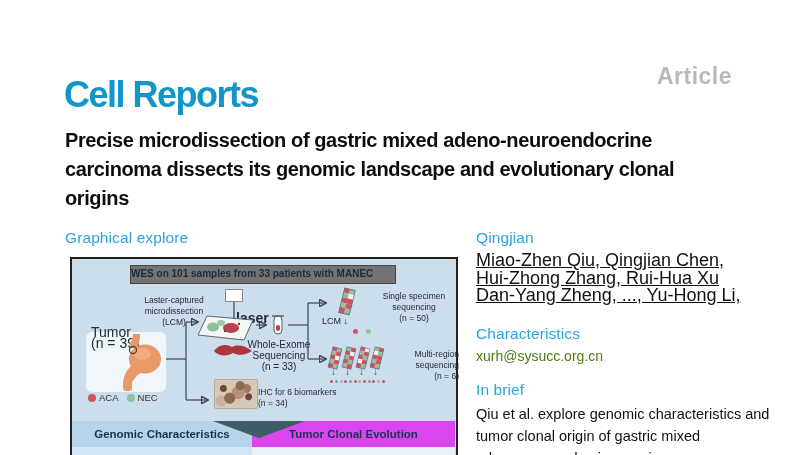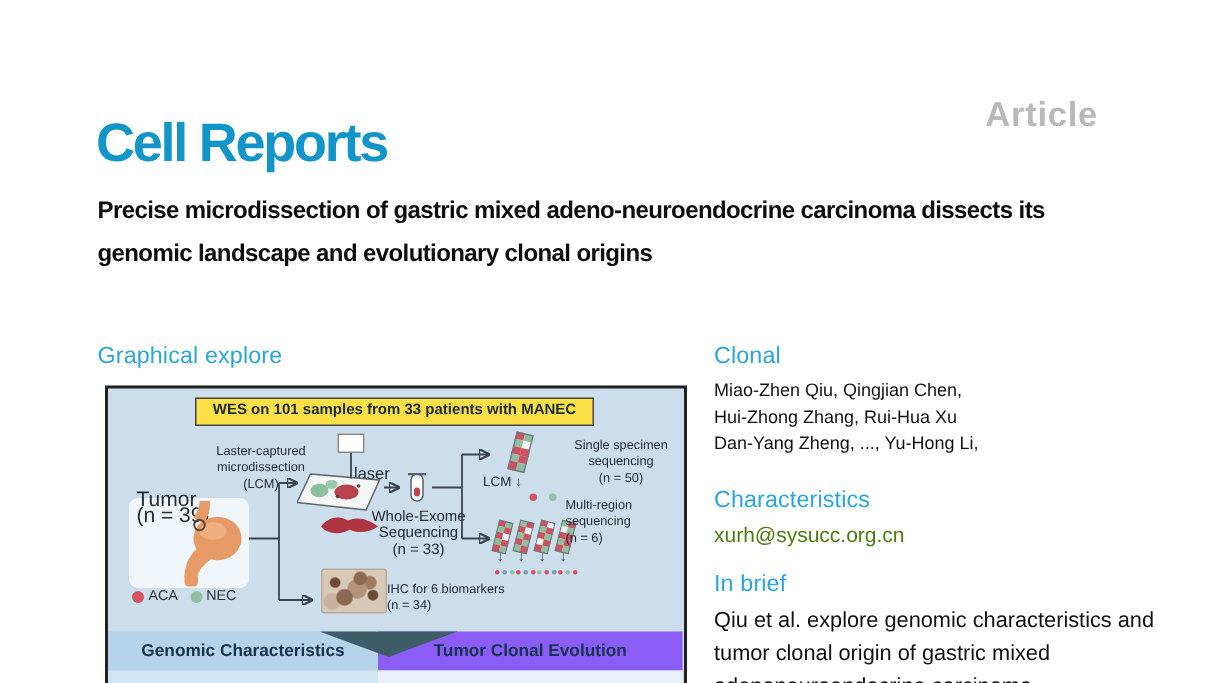--- a/index.html
+++ b/index.html
@@ -7,60 +7,60 @@
               font-family:"Liberation Sans", sans-serif; }
   .abs { position:absolute; }
 
   
   #logo { left:64px; top:74px; font-size:36px; font-weight:bold;
           letter-spacing:-1.5px; color:#1295c9; }
   #article-type { left:460px; top:63px; width:272px; text-align:right;
           font-size:23px; font-weight:bold; color:#b9b9bd; letter-spacing:0.5px; }
 
   
-  #paper-title { left:65px; top:126px; width:650px; font-size:16px; font-weight:bold;
+  #paper-title { left:65px; top:126px; width:650px; font-size:20px; font-weight:bold;
           line-height:29px; color:#0d0d0d; letter-spacing:-0.4px; }
 
   
   .sec-head { font-size:15.5px; font-weight:500; color:#2aa5de; letter-spacing:0.1px; }
   #ga-head   { left:65px;  top:229px; }
   #authors-head { left:476px; top:229px; }
   #corr-head    { left:476px; top:325px; }
   #brief-head   { left:476px; top:381px; }
 
   
-  #author-lines { left:476px; top:252px; font-size:12px; line-height:17.5px; color:#111; }
+  #author-lines { left:476px; top:252px; font-size:18px; line-height:17.5px; color:#111;text-decoration:underline; }
   #email { left:476px; top:348px; font-size:14px; color:#4d7c0f; text-decoration:none; display:block; }
   #brief-text { left:476px; top:404px; width:312px; font-size:14.5px;
                 line-height:21.8px; color:#111; }
 
   
   #figure { left:70px; top:257px; width:388px; height:252px;
             background:#ccddec; border:2.5px solid #222; }
   #figure .abs { position:absolute; }
   .figtext { color:#222b36; white-space:pre-line; }
 
-  #wes-box { left:58px; top:6px; width:266px; height:19px; background:#fde047;
+  #wes-box { left:58px; top:6px; width:266px; height:19px; background:#737373;
              border:1.2px solid #444; font-size:10px; font-weight:bold; color:#1c2b3a;
-             text-align:center; line-height:16px; }
+             text-align:left; line-height:16px; }
   #lcm-label   { left:60px;  top:36px; width:84px; font-size:8.5px; line-height:11px; text-align:center; }
   #laser-box   { left:153px; top:30px; width:18px; height:13px; background:#fff; border:1px solid #888; }
-  #laser-label { left:164px; top:51px; font-size:11px; }
+  #laser-label { left:164px; top:51px; font-size:14px;font-weight:bold; }
   #slide-icon  { left:126px; top:56px; }
   #tissue-icon { left:140px; top:84px; }
   #tube-icon   { left:199px; top:55px; }
   #wes-label   { left:170px; top:80px; width:74px; font-size:10px; line-height:11px; text-align:center; }
 
   .strip { transform:rotate(14deg); }
   #strip-single { left:269px; top:29px; }
   .mstrip0{left:258px;top:88px;} .mstrip1{left:272px;top:88px;}
   .mstrip2{left:286px;top:88px;} .mstrip3{left:300px;top:88px;}
   #lcm2-label  { left:250px; top:57px; font-size:9px; }
   #single-label{ left:298px; top:32px; width:88px; font-size:8.5px; line-height:11px; text-align:center; }
-  #multi-label { left:305px; top:72px; width:82px; font-size:8.5px; line-height:11px; text-align:left; }
+  #multi-label { left:305px; top:90px; width:82px; font-size:8.5px; line-height:11px; text-align:right; }
 
   .darrow { font-size:10px; color:#3a4450; top:107px; }
   .da0{left:259px;} .da1{left:273px;} .da2{left:287px;} .da3{left:301px;}
 
   .dot { border-radius:50%; }
   .dot-red  { background:#d5525f; }
   .dot-green{ background:#93c1a1; }
   .dot-blue { background:#7a9bb5; }
   .bigdot { width:5px; height:5px; }
   .md { width:3px; height:3px; top:121px; }
@@ -82,21 +82,21 @@
           radial-gradient(circle at 80% 60%, #6d4a38 0 3px, transparent 4px),
           radial-gradient(circle at 35% 65%, #8a6a52 0 5px, transparent 6px),
           radial-gradient(circle at 55% 45%, #b4917a 0 6px, transparent 7px),
           radial-gradient(circle at 75% 30%, #a07a5e 0 4px, transparent 5px),
           radial-gradient(circle at 15% 75%, #c9b39e 0 5px, transparent 6px),
           #d8c8b8; }
   #ihc-label { left:186px; top:128px; width:96px; font-size:8.5px; line-height:11px; text-align:left; }
 
   #banner-row { left:0; top:162px; width:383px; height:26px; display:flex; }
   #banner-left  { width:47%; background:#b5d3e9; display:flex; align-items:center; justify-content:center; }
-  #banner-right { width:53%; background:#8b5cf6; display:flex; align-items:center; justify-content:center; }
+  #banner-right { width:53%; background:#d946ef; display:flex; align-items:center; justify-content:center; }
   .banner-label { font-size:11.5px; font-weight:bold; color:#173450; }
   #chevron { left:141px; top:162px; width:0; height:0;
              border-left:46px solid transparent; border-right:46px solid transparent;
              border-top:17px solid #3f5d68; z-index:3; }
   #bottom-row { left:0; top:188px; width:383px; height:64px; display:flex; }
   #bottom-left  { width:47%; background:#d2e5f4; }
   #bottom-right { width:53%; background:#e9f0f6; }
 
   #connectors { left:0; top:0; z-index:2; pointer-events:none; }
   #connectors path { stroke:#3a4450; stroke-width:1.2; fill:none; }
@@ -286,21 +286,21 @@
     <path d="M114 141 H136" marker-end="url(#ah)"></path>
     <path d="M162 43 V60"></path>
     <path d="M184 66 H194" marker-end="url(#ah)"></path>
     <path d="M216 66 H236"></path>
     <path d="M236 44 V100"></path>
     <path d="M236 44 H254" marker-end="url(#ah)"></path>
     <path d="M236 100 H254" marker-end="url(#ah)"></path>
   </svg>
 </div>
 
-<div class="abs sec-head" id="authors-head">Clonal</div>
+<div class="abs sec-head" id="authors-head">Qingjian</div>
 <div class="abs" id="author-lines">
   <div>Miao-Zhen Qiu, Qingjian Chen,</div>
   <div>Hui-Zhong Zhang, Rui-Hua Xu</div>
   <div>Dan-Yang Zheng, ..., Yu-Hong Li,</div>
 </div>
 
 <div class="abs sec-head" id="corr-head">Characteristics</div>
 <a class="abs" id="email" href="#">xurh@sysucc.org.cn</a>
 
 <div class="abs sec-head" id="brief-head">In brief</div>

